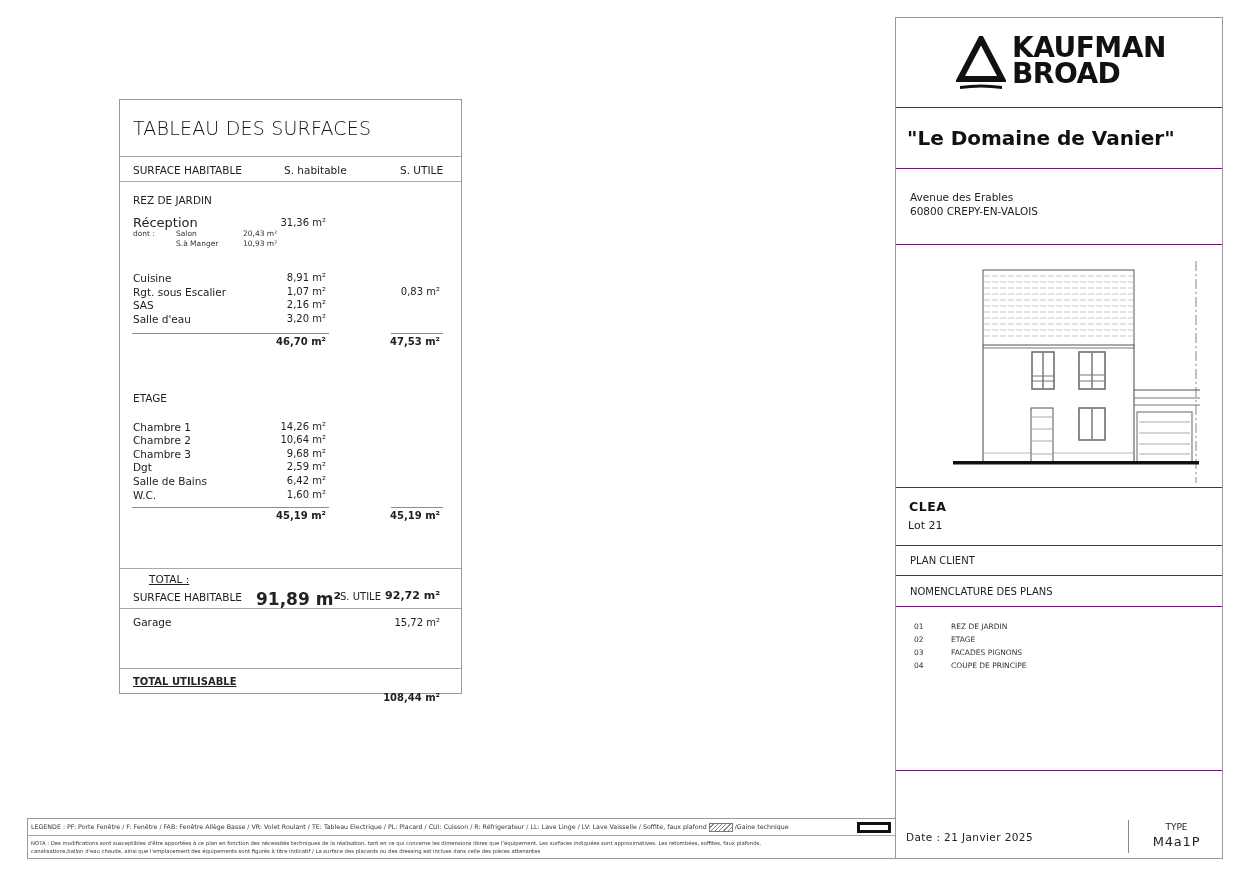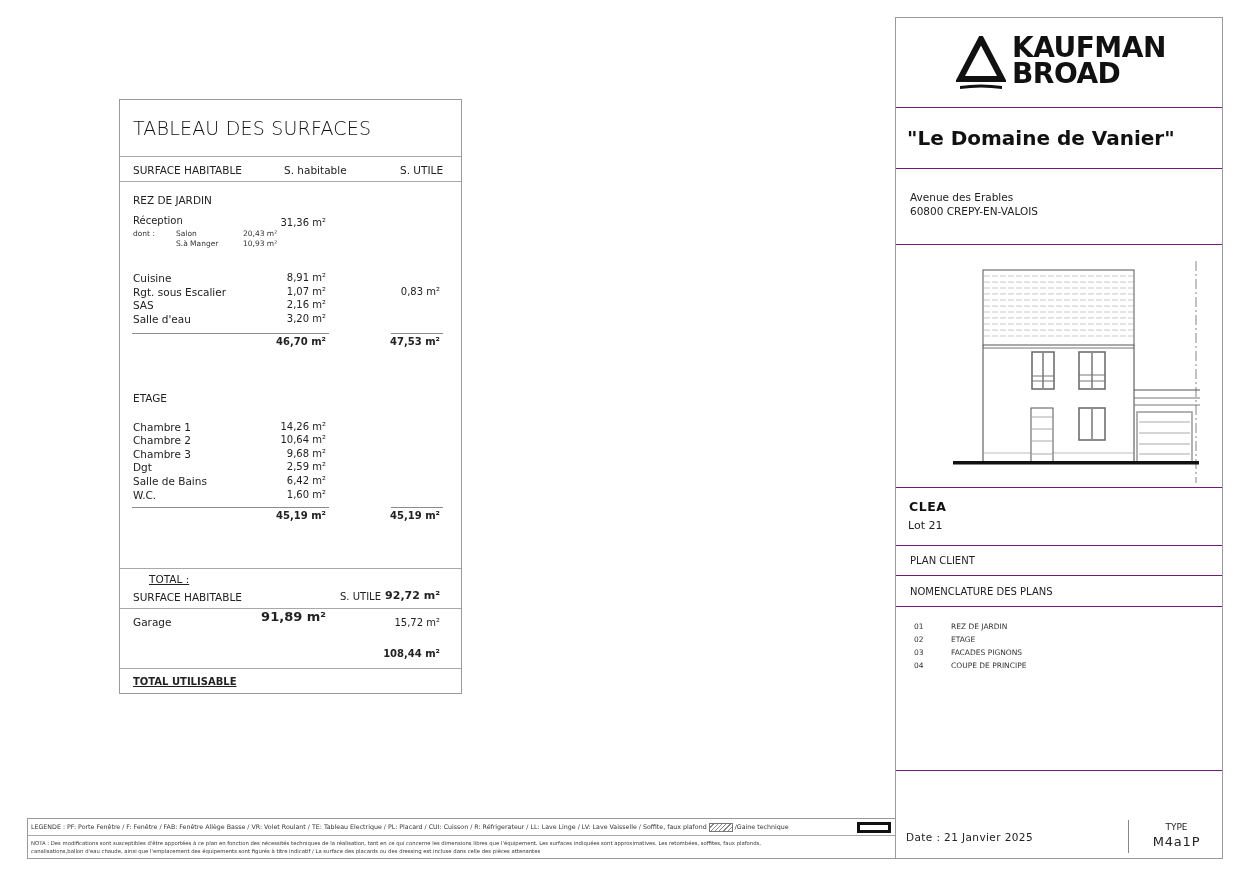--- a/index.html
+++ b/index.html
@@ -54,21 +54,21 @@
 
 <div class="tbl">
   <div class="abs t-title">TABLEAU DES SURFACES</div>
   <div class="hline" style="top:56px"></div>
   <div class="abs t-h" style="left:13px">SURFACE HABITABLE</div>
   <div class="abs t-h" style="left:164px">S. habitable</div>
   <div class="abs t-h" style="left:280px">S. UTILE</div>
   <div class="hline" style="top:81px"></div>
 
   <div class="abs sec" style="top:94px">REZ DE JARDIN</div>
-  <div class="abs room" style="top:115px;font-size:10px">Réception</div>
+  <div class="abs room" style="top:115px;font-size:13px">Réception</div>
   <div class="abs val hab" style="top:117px">31,36 m²</div>
   <div class="abs small" style="left:13px;top:129px">dont :</div>
   <div class="abs small" style="left:56px;top:129px">Salon</div>
   <div class="abs small" style="left:123px;top:129px">20,43 m²</div>
   <div class="abs small" style="left:56px;top:139px">S.à Manger</div>
   <div class="abs small" style="left:123px;top:139px">10,93 m²</div>
 
   <div class="abs room" style="top:172px">Cuisine</div>
   <div class="abs val hab" style="top:172px">8,91 m²</div>
   <div class="abs room" style="top:186px">Rgt. sous Escalier</div>
@@ -97,31 +97,31 @@
   <div class="abs room" style="top:389px">W.C.</div>
   <div class="abs val hab" style="top:389px">1,60 m²</div>
   <div class="sline" style="top:407px;left:12px;width:197px"></div>
   <div class="sline" style="top:407px;left:271px;width:52px"></div>
   <div class="abs val hab bold" style="top:410px">45,19 m²</div>
   <div class="abs val ut bold" style="top:410px">45,19 m²</div>
 
   <div class="hline" style="top:468px"></div>
   <div class="abs sec u" style="left:29px;top:473px">TOTAL :</div>
   <div class="abs sec" style="top:491px">SURFACE HABITABLE</div>
-  <div class="abs val hab bold" style="top:509px;font-size:13px">91,89 m²</div>
+  <div class="abs val hab bold" style="top:489px;font-size:17px">91,89 m²</div>
   <div class="abs" style="left:220px;top:491px;font-size:10px;color:#222">S. UTILE</div>
   <div class="abs val ut bold" style="top:489px;font-size:11px">92,72 m²</div>
   <div class="hline" style="top:508px"></div>
 
   <div class="abs room" style="top:516px">Garage</div>
   <div class="abs val ut" style="top:517px">15,72 m²</div>
   <div class="hline" style="top:568px"></div>
 
   <div class="abs sec bold u" style="top:576px;font-size:10px">TOTAL UTILISABLE</div>
-  <div class="abs val ut bold" style="top:548px">108,44 m²</div>
+  <div class="abs val ut bold" style="top:592px">108,44 m²</div>
 </div>
 
 <div class="tb">
 
   <div class="row" style="top:0;height:90px">
     <div class="logo">
       <svg width="50" height="56" viewBox="0 0 50 56" style="position:absolute;left:0;top:1px">
         <path d="M25 3 L46 43 L4 43 Z" fill="none" stroke="#111" stroke-width="6" stroke-linejoin="miter"></path>
         <path d="M4 50 Q25 47 46 50 L46 53 Q25 50 4 53 Z" fill="#111"></path>
       </svg>

